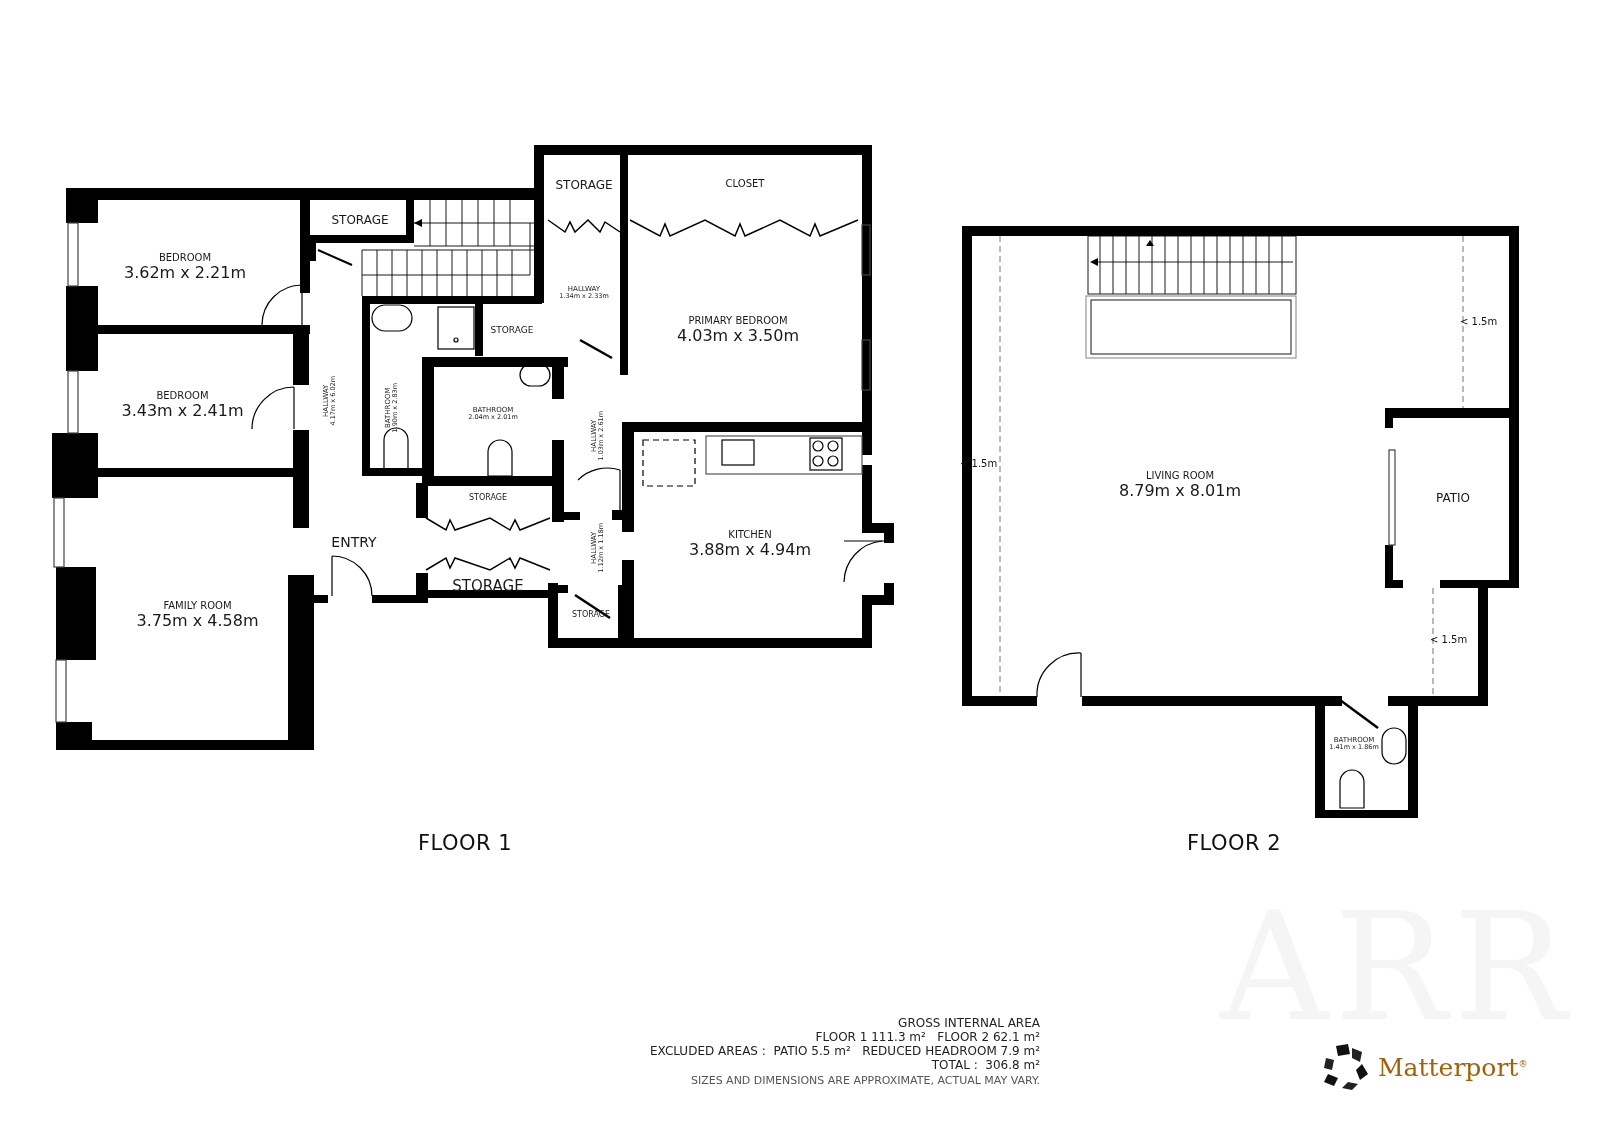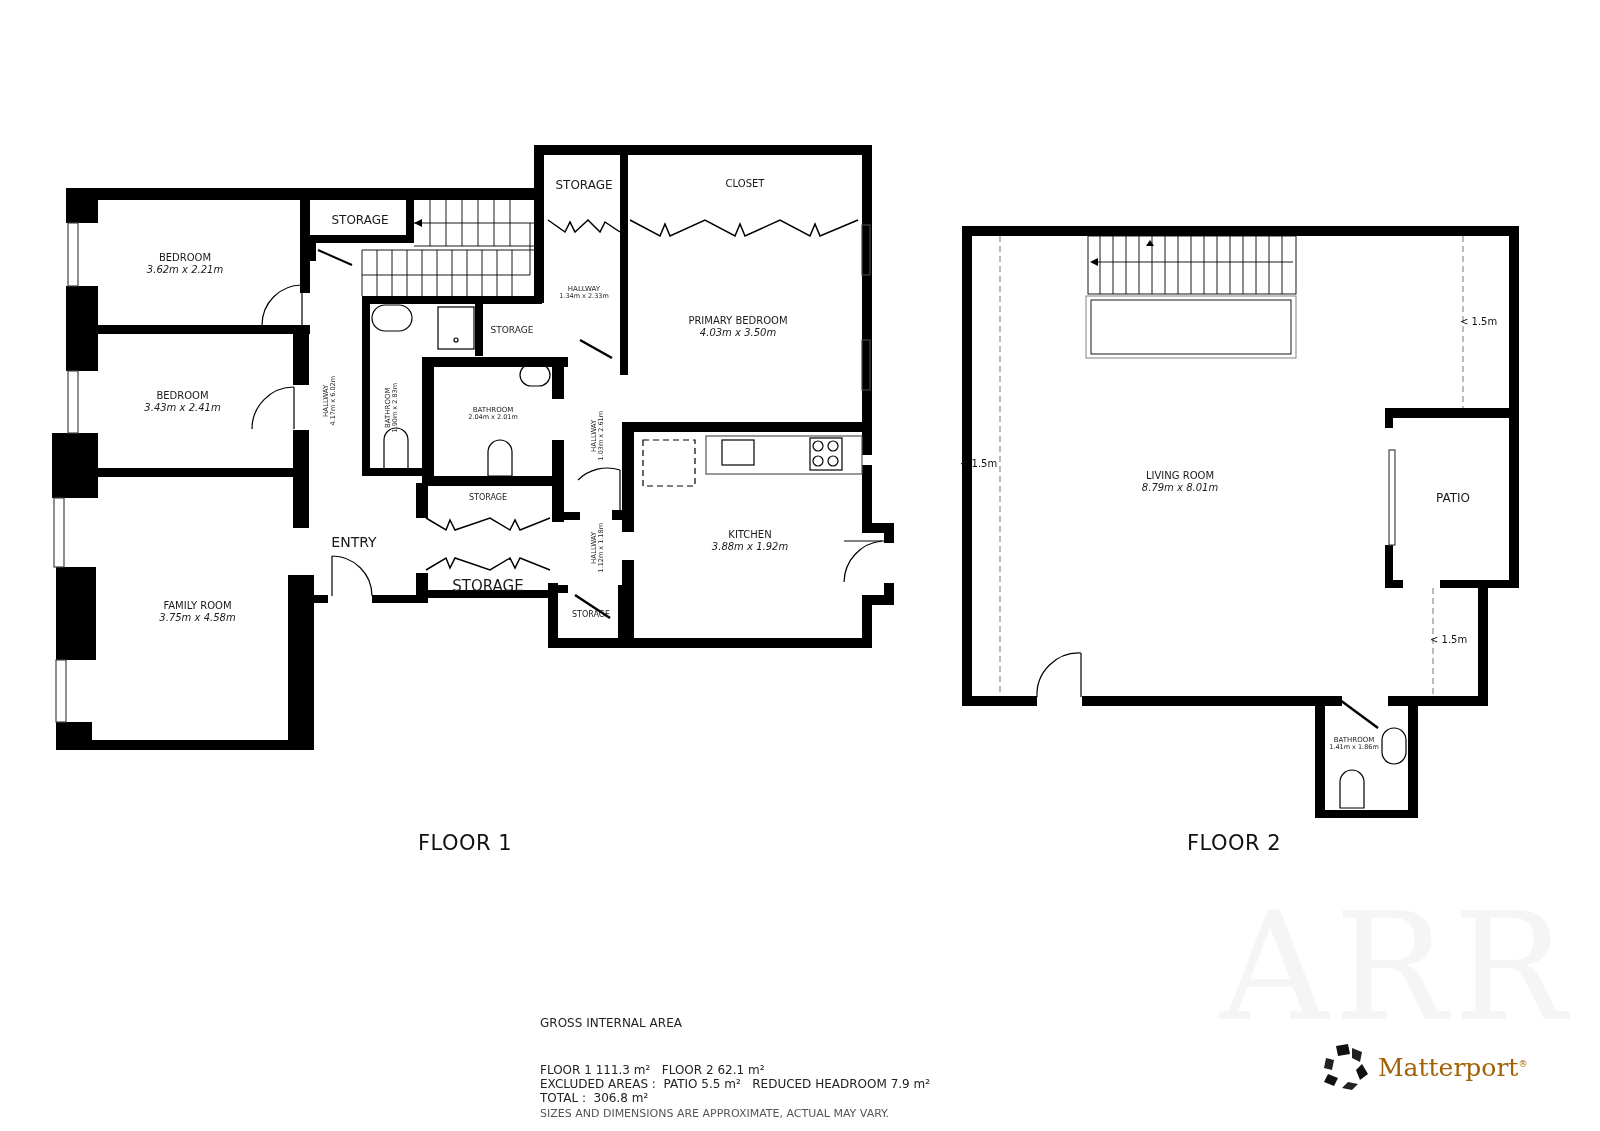--- a/index.html
+++ b/index.html
@@ -2,29 +2,29 @@
 <html><head>
 <meta charset="utf-8">
 <style>
   html, body { margin: 0; padding: 0; background: #ffffff; }
   body { width: 1600px; height: 1131px; position: relative; overflow: hidden; font-family: "DejaVu Sans", sans-serif; color: #111; }
   svg.plan { position: absolute; left: 0; top: 0; }
   .lbl { position: absolute; text-align: center; white-space: nowrap; color: #1a1a1a; line-height: 1.15; }
   .lbl .n { display: block; }
   .lbl .d { display: block; }
   .big .n { font-size: 10px; }
-  .big .d { font-size: 10px; font-style: italic; }
+  .big .d { font-size: 16px; }
   .med .n { font-size: 12px; }
   .sm .n { font-size: 9px; }
   .xs .n { font-size: 7px; }
   .xs .d { font-size: 6.5px; }
   .vert { transform: rotate(-90deg); transform-origin: center center; }
   .floor-title { position: absolute; font-size: 21px; letter-spacing: 0.5px; }
   .headroom { position: absolute; font-size: 10px; }
-  .summary { position: absolute; left: 540px; width: 500px; top: 1016px; text-align: left; font-size: 12px; line-height: 14px; color: #222; }
+  .summary { position: absolute; left: 540px; width: 500px; top: 1016px; text-align: right; font-size: 12px; line-height: 14px; color: #222; }
   .summary .disclaimer { font-size: 11px; color: #555; margin-top: 2px; }
   .brand { position: absolute; left: 1322px; top: 1044px; display: flex; align-items: center; gap: 8px; }
   .brand .wordmark { font-family: "DejaVu Serif", serif; font-size: 25px; color: #a16207; }
   .brand .wordmark sup { font-size: 9px; }
   .watermark { position: absolute; left: 1220px; top: 880px; font-family: "DejaVu Serif", serif; font-size: 150px; color: #f5f5f5; letter-spacing: 6px; }
 </style>
 </head>
 <body>
 
 <div class="watermark">ARR</div>
@@ -257,21 +257,21 @@
 </div>
 <div class="lbl xs vert" style="left:560px; top:540px; width:76px;">
   <span class="n">HALLWAY</span>
   <span class="d">1.12m x 1.18m</span>
 </div>
 <div class="lbl xs" style="left:562px; top:610px; width:58px;">
   <span class="n" style="font-size:8px;">STORAGE</span>
 </div>
 <div class="lbl big" style="left:680px; top:529px; width:140px;">
   <span class="n">KITCHEN</span>
-  <span class="d">3.88m x 1.92m</span>
+  <span class="d">3.88m x 4.94m</span>
 </div>
 
 <div class="floor-title" style="left:418px; top:831px;">FLOOR 1</div>
 
 <div class="lbl big" style="left:1110px; top:458px; width:140px;margin-top:12px;">
   <span class="n">LIVING ROOM</span>
   <span class="d">8.79m x 8.01m</span>
 </div>
 <div class="lbl med" style="left:1418px; top:492px; width:70px;">
   <span class="n">PATIO</span>
@@ -281,21 +281,21 @@
   <span class="d">1.41m x 1.86m</span>
 </div>
 <div class="headroom" style="left:960px; top:458px;">&lt; 1.5m</div>
 <div class="headroom" style="left:1460px; top:316px;">&lt; 1.5m</div>
 <div class="headroom" style="left:1430px; top:634px;">&lt; 1.5m</div>
 
 <div class="floor-title" style="left:1187px; top:831px;">FLOOR 2</div>
 
 <div class="summary">
   <div>GROSS INTERNAL AREA</div>
-  <div style="white-space:pre;margin-top:33px;">FLOOR 1 111.3 m²   FLOOR 2 62.1 m²</div>
+  <div style="white-space:pre;">FLOOR 1 111.3 m²   FLOOR 2 62.1 m²</div>
   <div style="white-space:pre;">EXCLUDED AREAS :  PATIO 5.5 m²   REDUCED HEADROOM 7.9 m²</div>
   <div style="white-space:pre;">TOTAL :  306.8 m²</div>
   <div class="disclaimer">SIZES AND DIMENSIONS ARE APPROXIMATE, ACTUAL MAY VARY.</div>
 </div>
 
 <div class="brand">
   <svg width="48" height="46" viewBox="0 0 48 46">
     <polygon points="14,2 26,0 28,10 16,12" fill="#111"></polygon>
     <polygon points="30,4 40,8 38,18 30,14" fill="#222"></polygon>
     <polygon points="40,20 46,30 38,36 34,26" fill="#111"></polygon>

